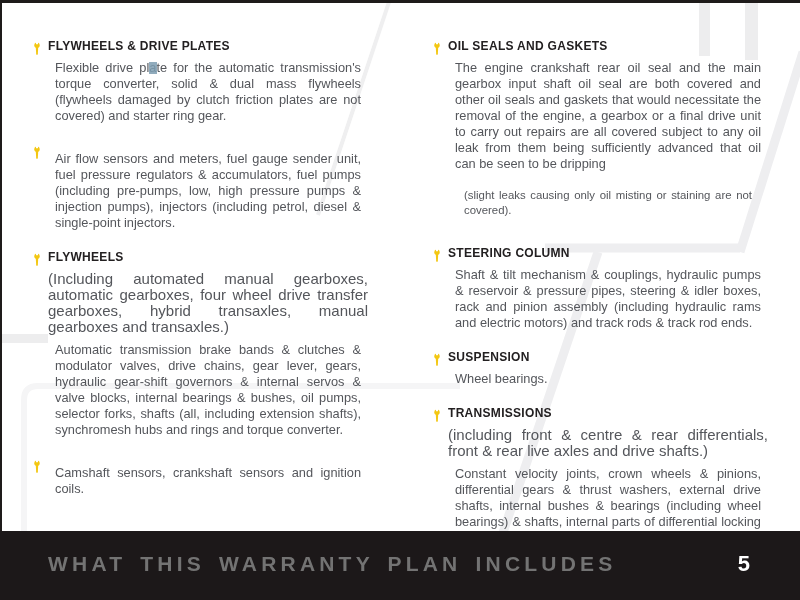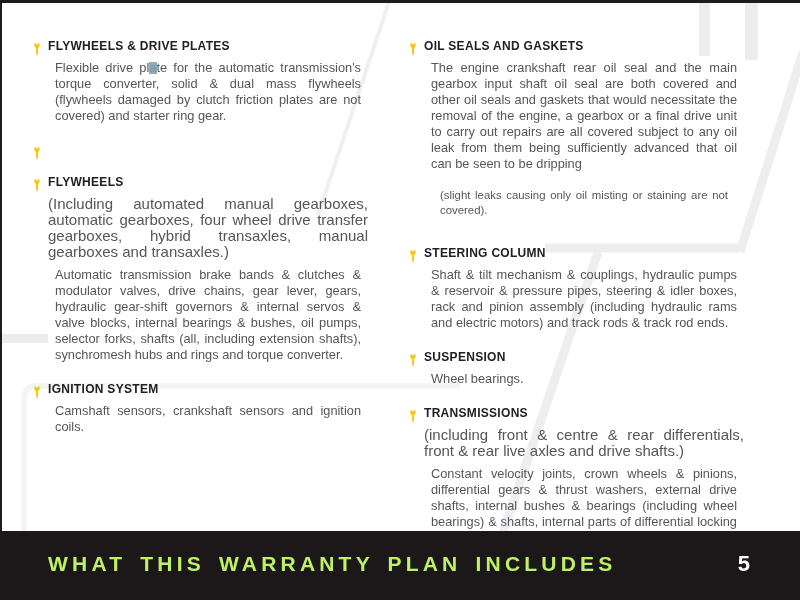--- a/index.html
+++ b/index.html
@@ -5,38 +5,38 @@
   html,body{margin:0;padding:0;background:#fff;}
   #page{position:relative;width:800px;height:600px;overflow:hidden;background:#ffffff;
         font-family:"Liberation Sans","DejaVu Sans",sans-serif;}
   
   .border-top{position:absolute;top:0;left:0;width:800px;height:3px;background:#1e1b1a;}
   .border-left{position:absolute;top:0;left:0;width:2px;height:531px;background:#1e1b1a;}
   
   .decor{position:absolute;top:0;left:0;width:800px;height:600px;pointer-events:none;}
   
   .content{position:absolute;top:0;left:0;width:800px;height:531px;box-sizing:border-box;
-           padding:40px 32px 4px 32px;display:flex;gap:40px;}
+           padding:40px 32px 4px 32px;display:flex;gap:64px;}
   .col{width:336px;box-sizing:border-box;}
   .section{display:flex;gap:6px;margin-bottom:13px;}
   .icon{flex:0 0 10px;padding-top:1px;}
   .sec-body{flex:1;min-width:0;}
   h3{margin:0 0 7px 0;font-size:12px;line-height:13px;font-weight:bold;color:#232021;
      letter-spacing:.3px;}
   p.body{margin:7px;font-size:12.8px;line-height:16px;color:#54565b;text-align:justify;
          text-justify:inter-word;}
   p.note{margin:0 0 4px 0;font-size:15px;line-height:16px;color:#54565b;text-align:justify;}
   p.fineprint{margin:16px;font-size:11.4px;line-height:15px;color:#54565b;text-align:justify;}
   
   .artifact{position:absolute;left:149px;top:62px;width:8px;height:12px;background:#7e9eb2;opacity:.85;}
   
   .footer{position:absolute;left:0;bottom:0;width:800px;height:69px;background:#1c1819;
           box-sizing:border-box;display:flex;align-items:center;justify-content:space-between;
           padding:0 50px 4px 48px;}
-  .footer-title{color:#bef264;font-size:21px;font-weight:bold;letter-spacing:4.2px;word-spacing:4px;}
+  .footer-title{color:#737373;font-size:21px;font-weight:bold;letter-spacing:4.2px;word-spacing:4px;}
   .footer-page{color:#ffffff;font-size:22px;font-weight:bold;}
 </style>
 </head>
 <body>
 
 <div id="page">
 
   <svg class="decor" viewBox="0 0 800 600">
     <line x1="393" y1="-10" x2="318" y2="215" stroke="#EFEFF0" stroke-width="4"></line>
     <rect x="699" y="0" width="11" height="56" fill="#EDEDEE"></rect>
@@ -71,20 +71,21 @@
 
       <div class="section">
         <span class="icon">
           <svg viewBox="0 0 10 14" width="10" height="13">
             <circle class="ic-fill" cx="5" cy="3.4" r="2.9" fill="#F3C712"></circle>
             <rect x="3.9" y="0" width="2.2" height="2.4" fill="#ffffff"></rect>
             <path class="ic-fill" d="M3.7 5.4 L6.3 5.4 L5.9 13.1 A0.95 0.95 0 0 1 4.1 13.1 Z" fill="#F3C712"></path>
           </svg>
         </span>
         <div class="sec-body">
+          <p class="body">Air flow sensors and meters, fuel gauge sender unit, fuel pressure regulators &amp; accumulators, fuel pumps (including pre-pumps, low, high pressure pumps &amp; injection pumps), injectors (including petrol, diesel &amp; single-point injectors.</p>
         </div>
       </div>
 
       <div class="section">
         <span class="icon">
           <svg viewBox="0 0 10 14" width="10" height="13">
             <circle class="ic-fill" cx="5" cy="3.4" r="2.9" fill="#F3C712"></circle>
             <rect x="3.9" y="0" width="2.2" height="2.4" fill="#ffffff"></rect>
             <path class="ic-fill" d="M3.7 5.4 L6.3 5.4 L5.9 13.1 A0.95 0.95 0 0 1 4.1 13.1 Z" fill="#F3C712"></path>
           </svg>
@@ -98,21 +99,20 @@
 
       <div class="section">
         <span class="icon">
           <svg viewBox="0 0 10 14" width="10" height="13">
             <circle class="ic-fill" cx="5" cy="3.4" r="2.9" fill="#F3C712"></circle>
             <rect x="3.9" y="0" width="2.2" height="2.4" fill="#ffffff"></rect>
             <path class="ic-fill" d="M3.7 5.4 L6.3 5.4 L5.9 13.1 A0.95 0.95 0 0 1 4.1 13.1 Z" fill="#F3C712"></path>
           </svg>
         </span>
         <div class="sec-body">
-          <h3>IGNITION SYSTEM</h3>
           <p class="body">Camshaft sensors, crankshaft sensors and ignition coils.</p>
         </div>
       </div>
 
     </div>
 
     <div class="col">
 
       <div class="section">
         <span class="icon">

